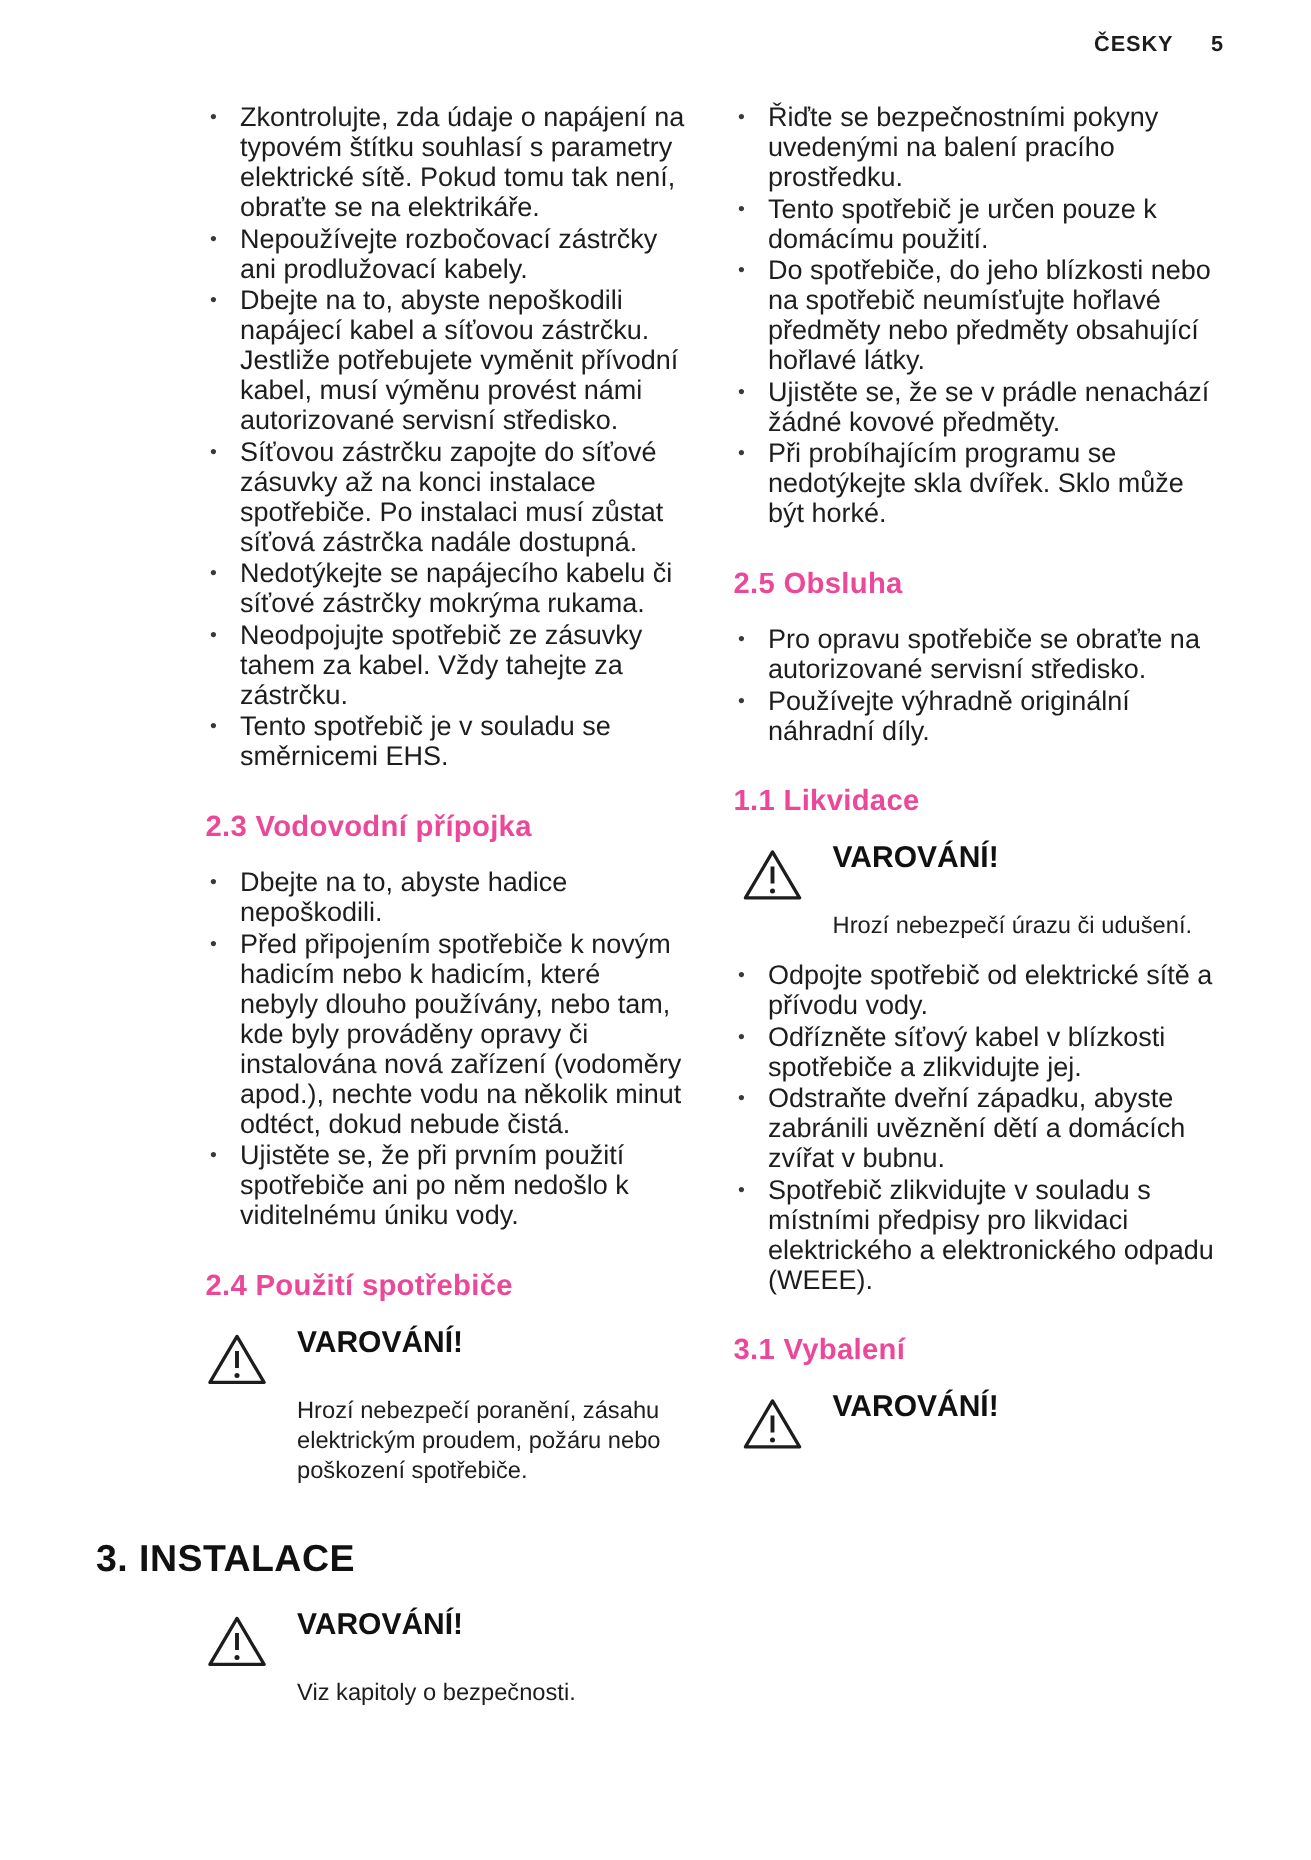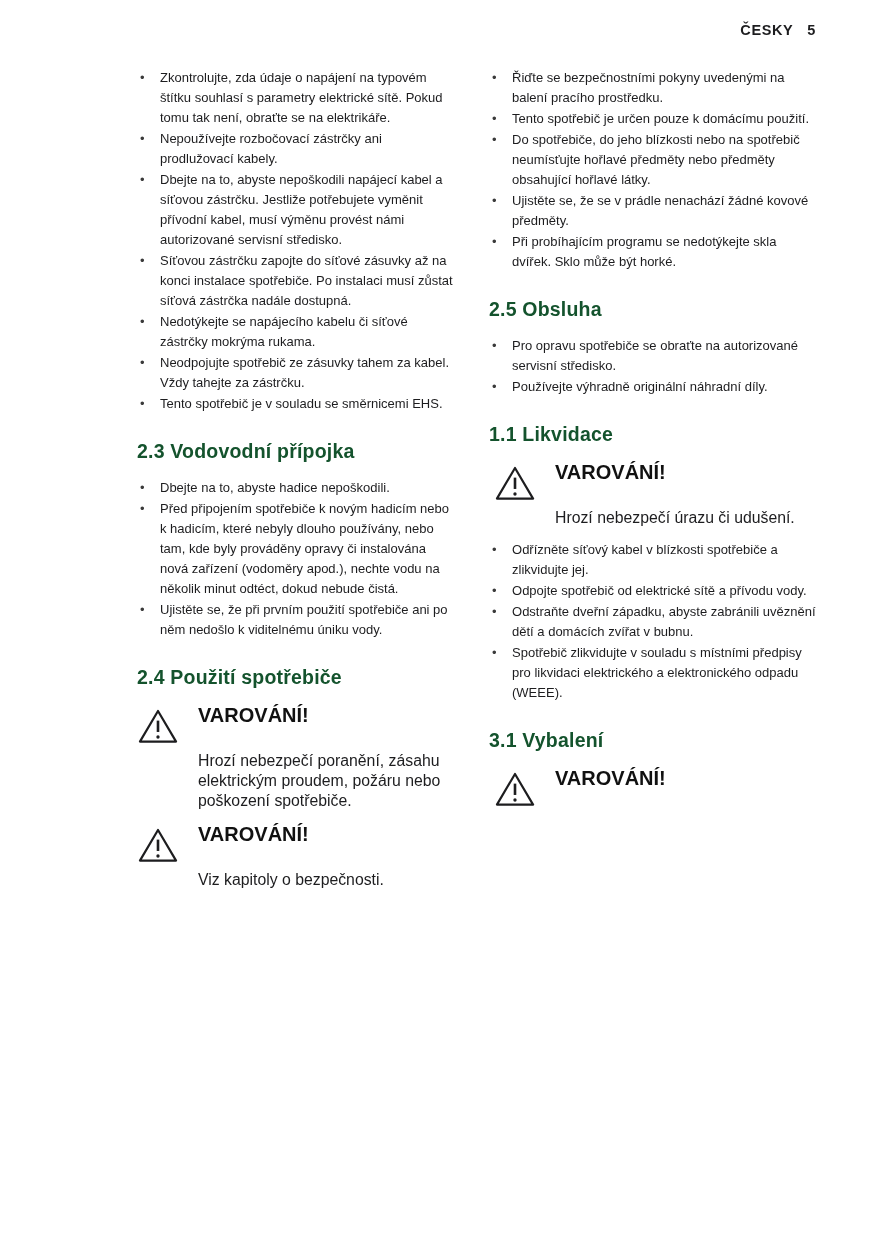--- a/index.html
+++ b/index.html
@@ -8,41 +8,41 @@
     position:relative;
     width:874px; height:1240px;
     background:#ffffff;
     color:#1d1d1f;
     font-family:"Liberation Sans", sans-serif;
     padding:20px 58px 0 64px;
     overflow:hidden;
   }
   .header {
     display:flex; justify-content:flex-end; align-items:flex-end;
-    gap:14px; padding-top:2px;
+    gap:25px; padding-top:2px;
     font-weight:bold; font-size:14.5px; letter-spacing:0.6px;
   }
   .columns { display:flex; margin-top:30px; }
   .col-left  { width:426px; padding-left:73px; padding-right:32px; }
   .col-right { width:328px; }
 
   ul.bullets { list-style:none; }
   ul.bullets li {
     position:relative; padding-left:23px;
-    font-size:13px; line-height:20px;
+    font-size:18px; line-height:20px;
     margin-bottom:1px;
   }
   ul.bullets li::before {
     content:"\2022";
     position:absolute; left:3px; top:0;
     font-size:13px; color:#3a3a3a;
   }
 
   h2.section {
-    font-size:19.5px; font-weight:bold; color:#14532d;
+    font-size:19.5px; font-weight:bold; color:#ec4899;
     margin:26px 0 15px 0; letter-spacing:0.2px;
   }
   h1.chapter {
     font-size:25px; font-weight:bold; color:#111;
     margin:34px 0 18px -73px; letter-spacing:0.3px;
   }
   .gap-before { margin-top:186px; }
 
   .warning { display:flex; gap:19px; margin:12px 0 12px 0; }
   .col-right .warning { margin-left:5px; }
@@ -91,20 +91,21 @@
             <line x1="25" y1="16" x2="25" y2="29.5" stroke="#1d1d1f" stroke-width="3.1"></line>
             <circle cx="25" cy="35.5" r="2" fill="#1d1d1f"></circle>
           </svg>
         </span>
         <div>
           <div class="w-title">VAROVÁNÍ!</div>
           <div class="w-text">Hrozí nebezpečí poranění, zásahu elektrickým proudem, požáru nebo poškození spotřebiče.</div>
         </div>
       </div>
 
+      <h1 class="chapter">3. INSTALACE</h1>
 
       <div class="warning">
         <span class="tri">
           <svg viewBox="0 0 50 46" width="42" height="39" aria-hidden="true">
             <path d="M25 4.5 L46.5 41 L3.5 41 Z" fill="none" stroke="#1d1d1f" stroke-width="2.6" stroke-linejoin="round"></path>
             <line x1="25" y1="16" x2="25" y2="29.5" stroke="#1d1d1f" stroke-width="3.1"></line>
             <circle cx="25" cy="35.5" r="2" fill="#1d1d1f"></circle>
           </svg>
         </span>
         <div>
@@ -142,22 +143,22 @@
             <circle cx="25" cy="35.5" r="2" fill="#1d1d1f"></circle>
           </svg>
         </span>
         <div>
           <div class="w-title">VAROVÁNÍ!</div>
           <div class="w-text">Hrozí nebezpečí úrazu či udušení.</div>
         </div>
       </div>
 
       <ul class="bullets">
+        <li>Odpojte spotřebič od elektrické sítě a přívodu vody.</li>
         <li>Odřízněte síťový kabel v blízkosti spotřebiče a zlikvidujte jej.</li>
-        <li>Odpojte spotřebič od elektrické sítě a přívodu vody.</li>
         <li>Odstraňte dveřní západku, abyste zabránili uvěznění dětí a domácích zvířat v bubnu.</li>
         <li>Spotřebič zlikvidujte v souladu s místními předpisy pro likvidaci elektrického a elektronického odpadu (WEEE).</li>
       </ul>
 
       <h2 class="section gap-before">3.1 Vybalení</h2>
 
       <div class="warning">
         <span class="tri">
           <svg viewBox="0 0 50 46" width="42" height="39" aria-hidden="true">
             <path d="M25 4.5 L46.5 41 L3.5 41 Z" fill="none" stroke="#1d1d1f" stroke-width="2.6" stroke-linejoin="round"></path>

